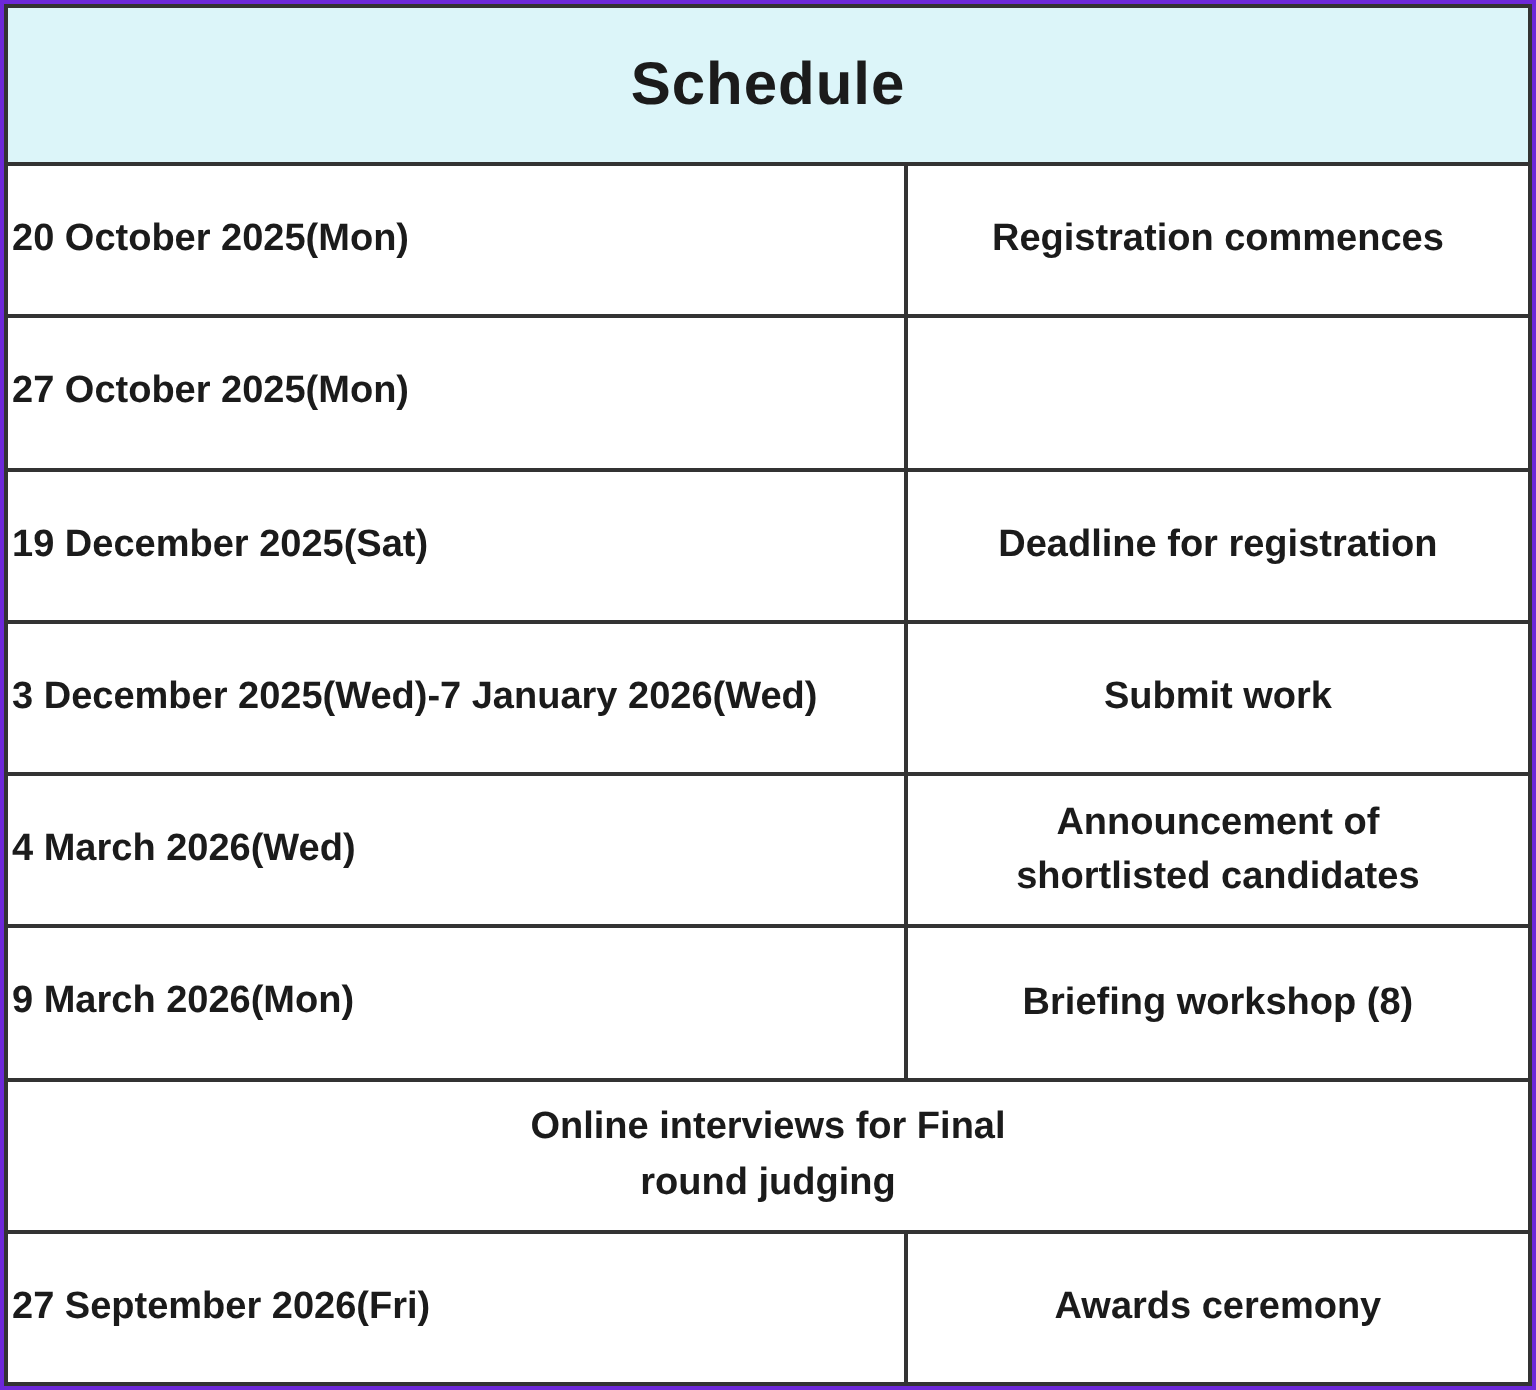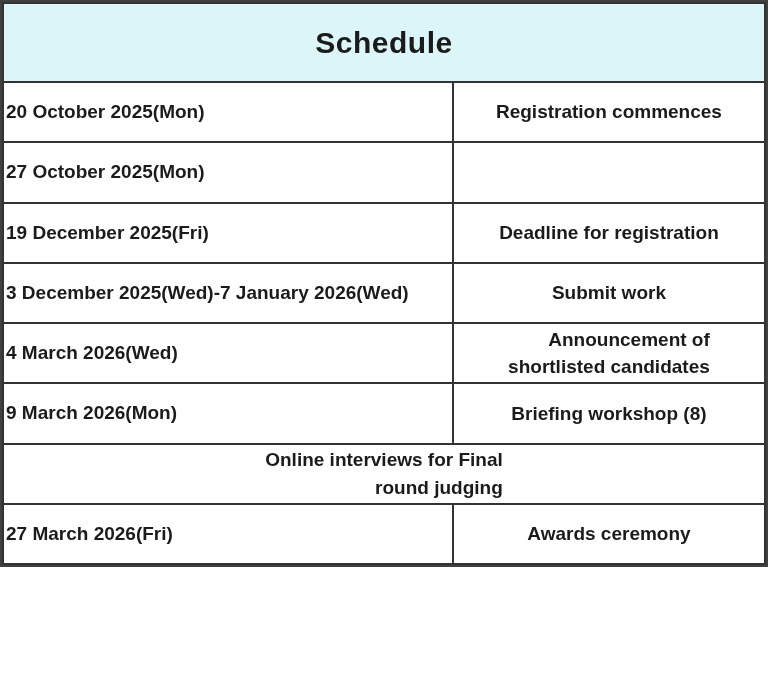--- a/index.html
+++ b/index.html
@@ -11,22 +11,22 @@
   html, body {
     margin: 0;
     padding: 0;
     background: #ffffff;
     font-family: "Liberation Sans", sans-serif;
     color: var(--text);
   }
   .page {
     position: relative;
     width: 768px;
-    height: 567px;
-    background: #404040;
+    height: 695px;
+    background: #6d28d9;
   }
   .schedule-table {
     position: absolute;
     top: 2px; left: 2px; right: 2px; bottom: 2px;
     border: 2px solid var(--border);
     display: flex;
     flex-direction: column;
     background: #ffffff;
   }
   .table-header {
@@ -55,21 +55,21 @@
   }
   .cell.date {
     width: 59.2%;
     border-right: 2px solid var(--border);
     padding-left: 2px;
     text-align: left;
   }
   .cell.event {
     flex: 1 1 0;
     justify-content: center;
-    text-align: right;
+    text-align: center;
     padding: 0 20px;
     line-height: 1.45;
     white-space: pre-line;
   }
 </style>
 </head>
 <body>
 
 <div class="page">
   <div class="schedule-table">
@@ -79,21 +79,21 @@
     <div class="row">
       <div class="cell date">20 October 2025(Mon)</div>
       <div class="cell event">Registration commences</div>
     </div>
 
     <div class="row">
       <div class="cell date">27 October 2025(Mon)</div>
     </div>
 
     <div class="row">
-      <div class="cell date">19 December 2025(Fri)</div>
+      <div class="cell date">19 December 2025(Sat)</div>
       <div class="cell event">Deadline for registration</div>
     </div>
 
     <div class="row">
       <div class="cell date">3 December 2025(Wed)-7 January 2026(Wed)</div>
       <div class="cell event">Submit work</div>
     </div>
 
     <div class="row">
       <div class="cell date">4 March 2026(Wed)</div>
@@ -105,18 +105,18 @@
       <div class="cell date">9 March 2026(Mon)</div>
       <div class="cell event">Briefing workshop (8)</div>
     </div>
 
     <div class="row">
       <div class="cell event">Online interviews for Final
 round judging</div>
     </div>
 
     <div class="row">
-      <div class="cell date">27 March 2026(Fri)</div>
+      <div class="cell date">27 September 2026(Fri)</div>
       <div class="cell event">Awards ceremony</div>
     </div>
 
   </div>
 </div>
 
 </body></html>

